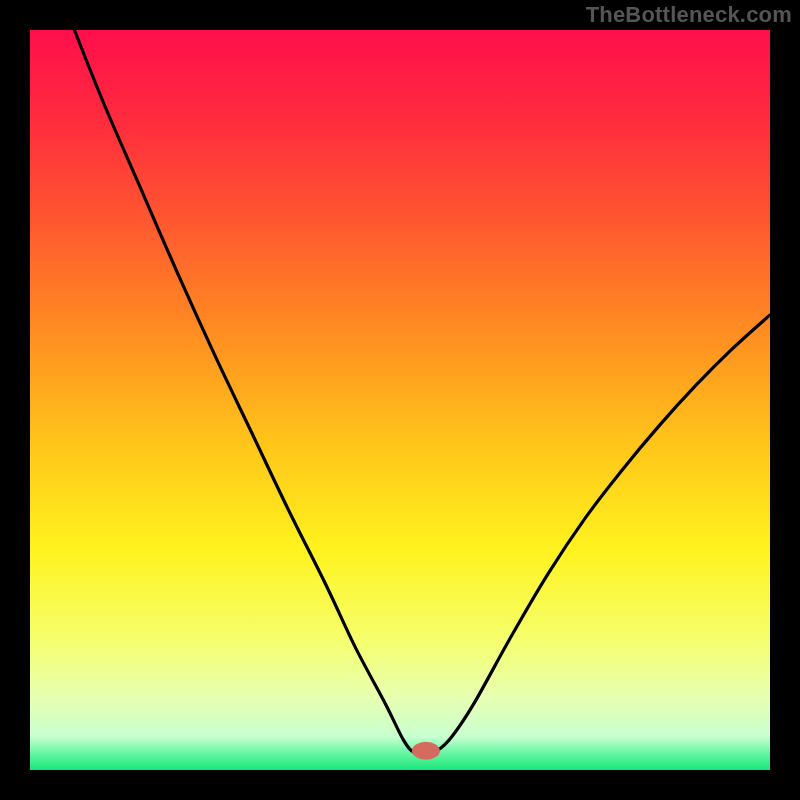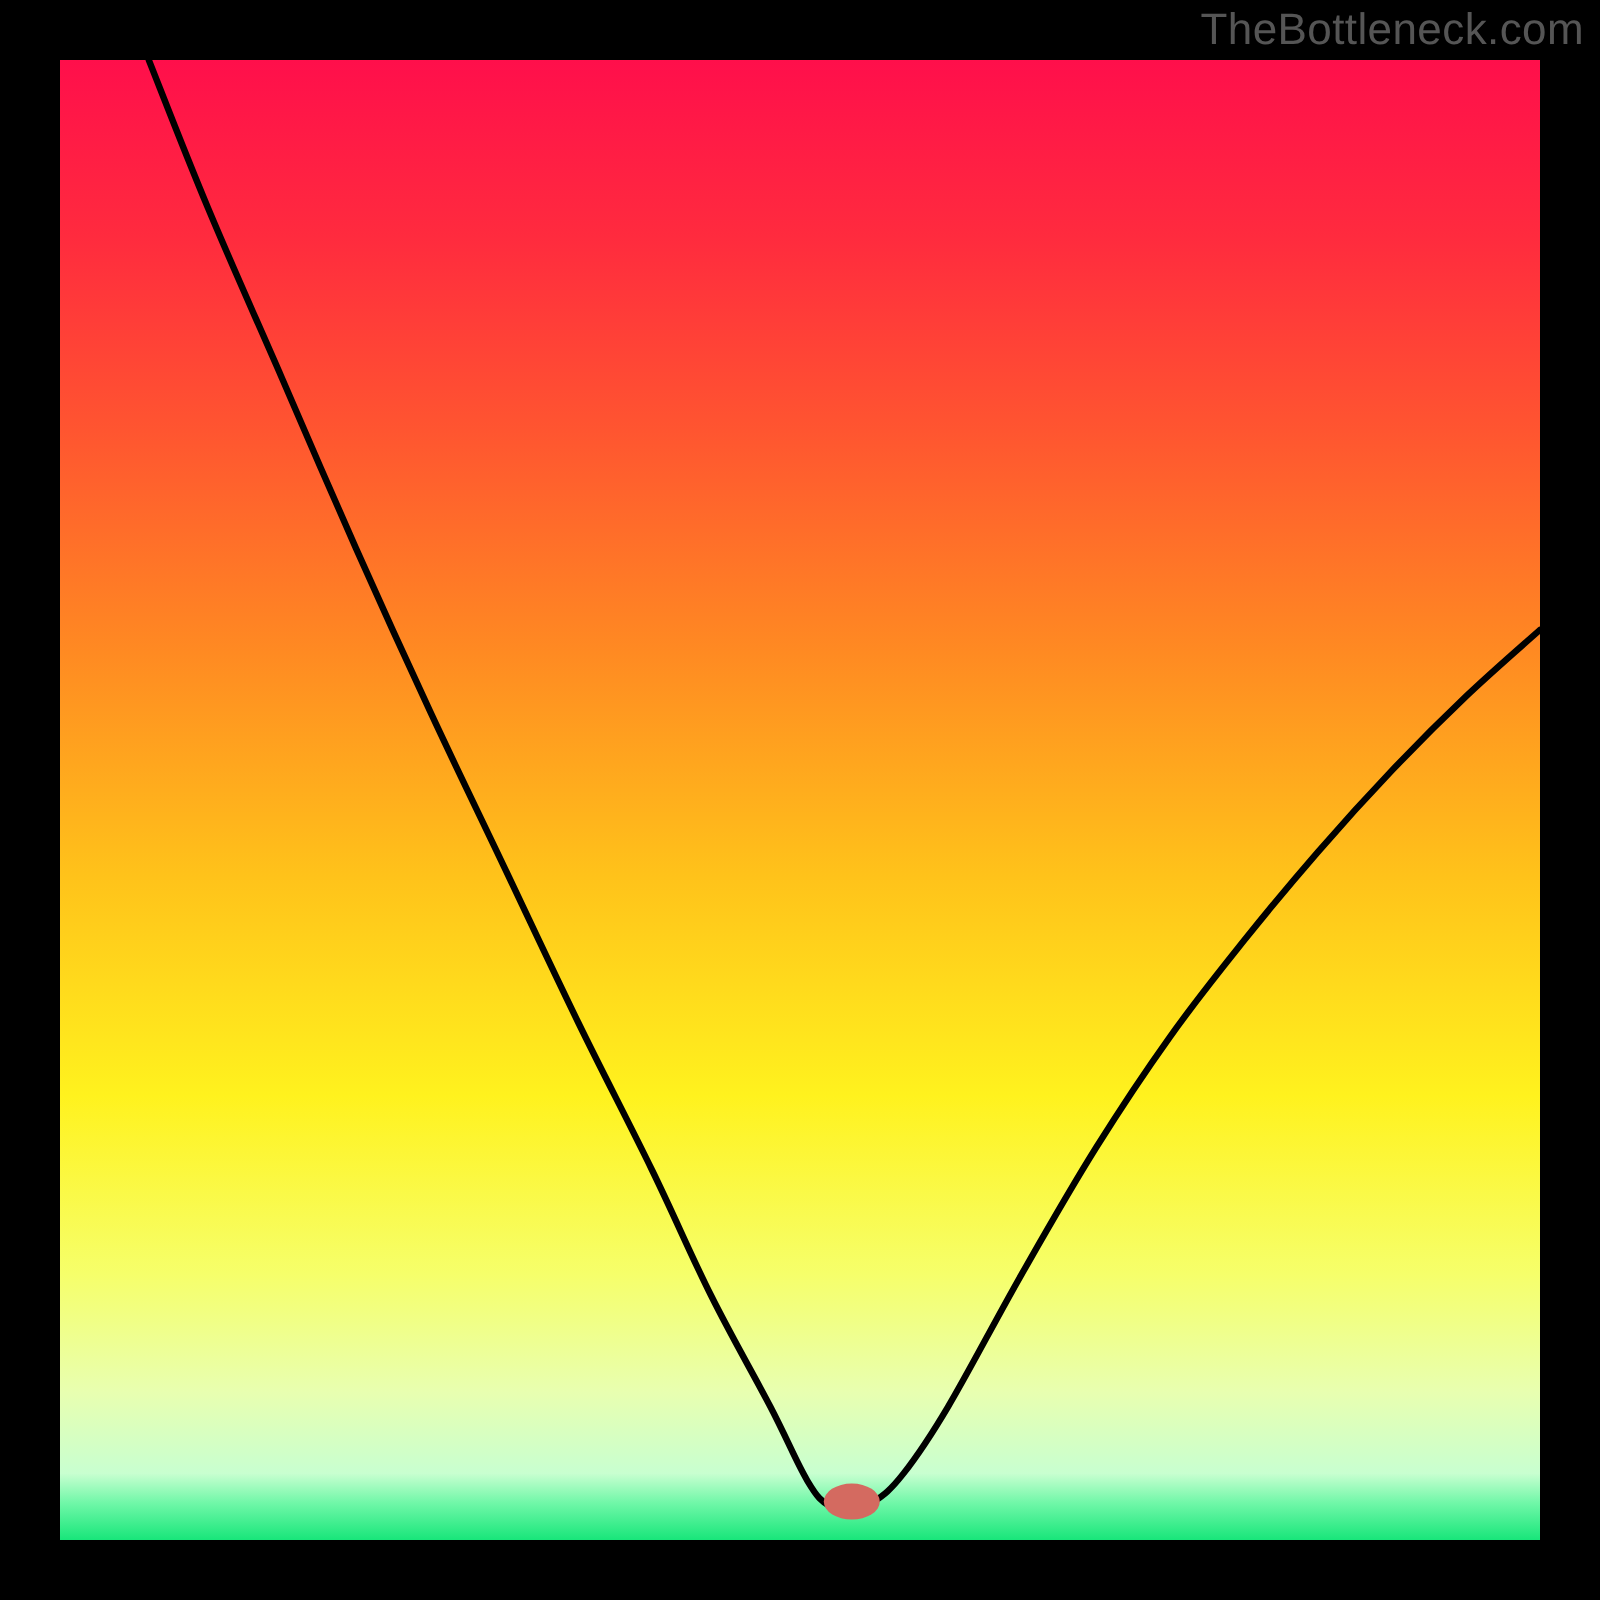--- a/index.html
+++ b/index.html
@@ -16,21 +16,21 @@
     width: 800px;
     height: 800px;
     background: #000;
   }
   .watermark {
     position: absolute;
     top: 2px;
     right: 8px;
     color: #555;
     font-size: 22px;
-    font-weight: normal;
+    font-weight: bold;
     letter-spacing: 0.2px;
     z-index: 5;
     margin-left: 26px;
   }
   .plot {
     position: absolute;
     left: 30px;
     top: 30px;
     width: 740px;
     height: 740px;

